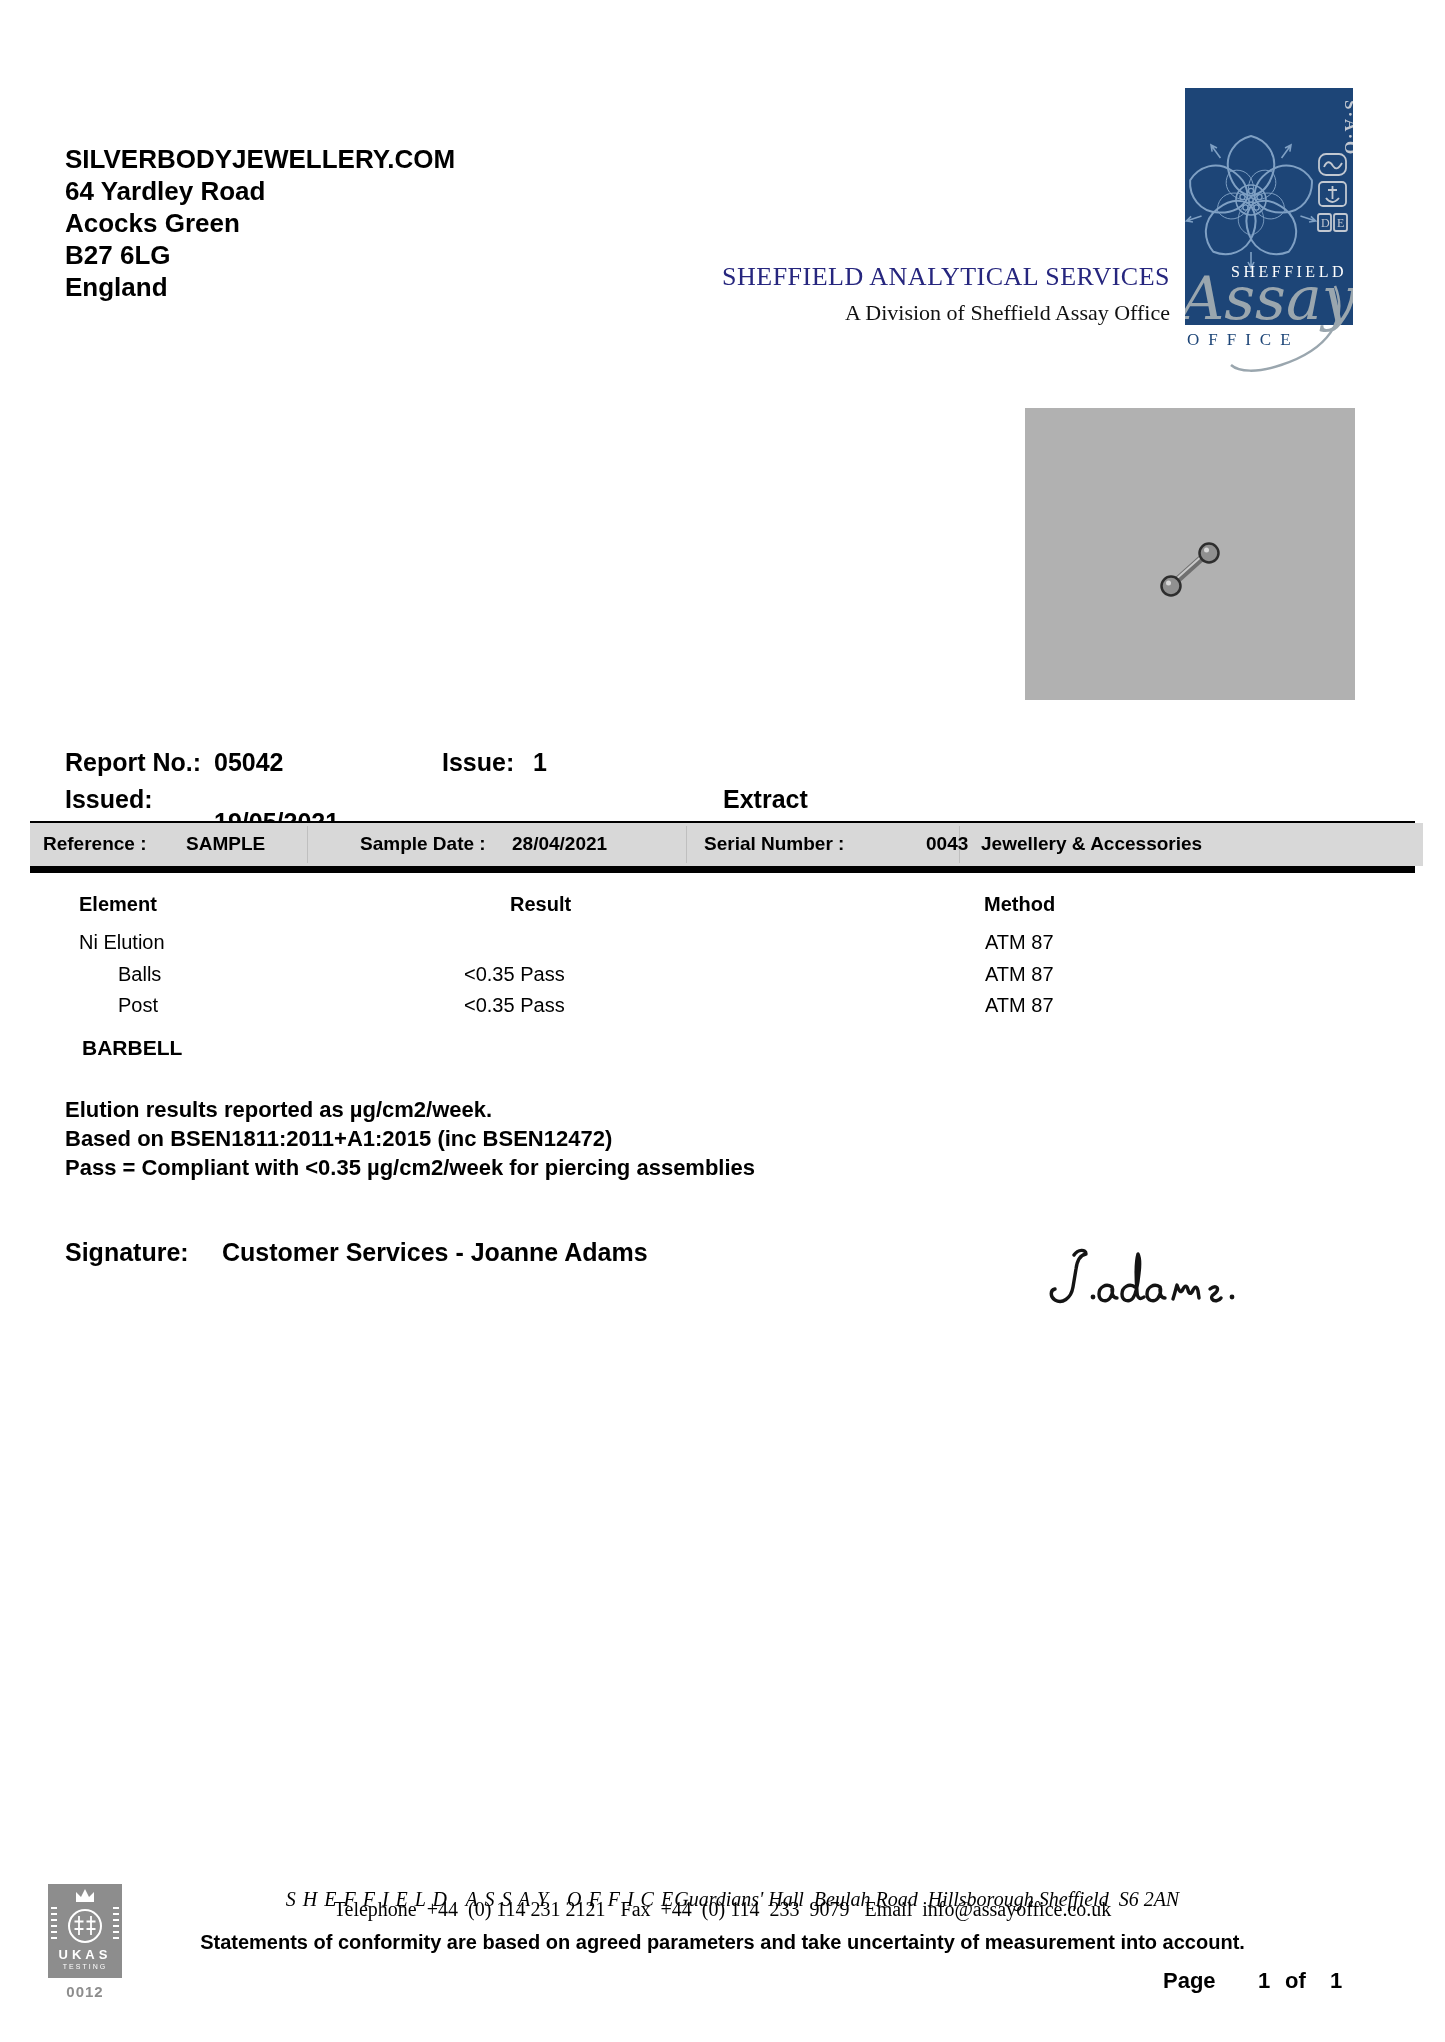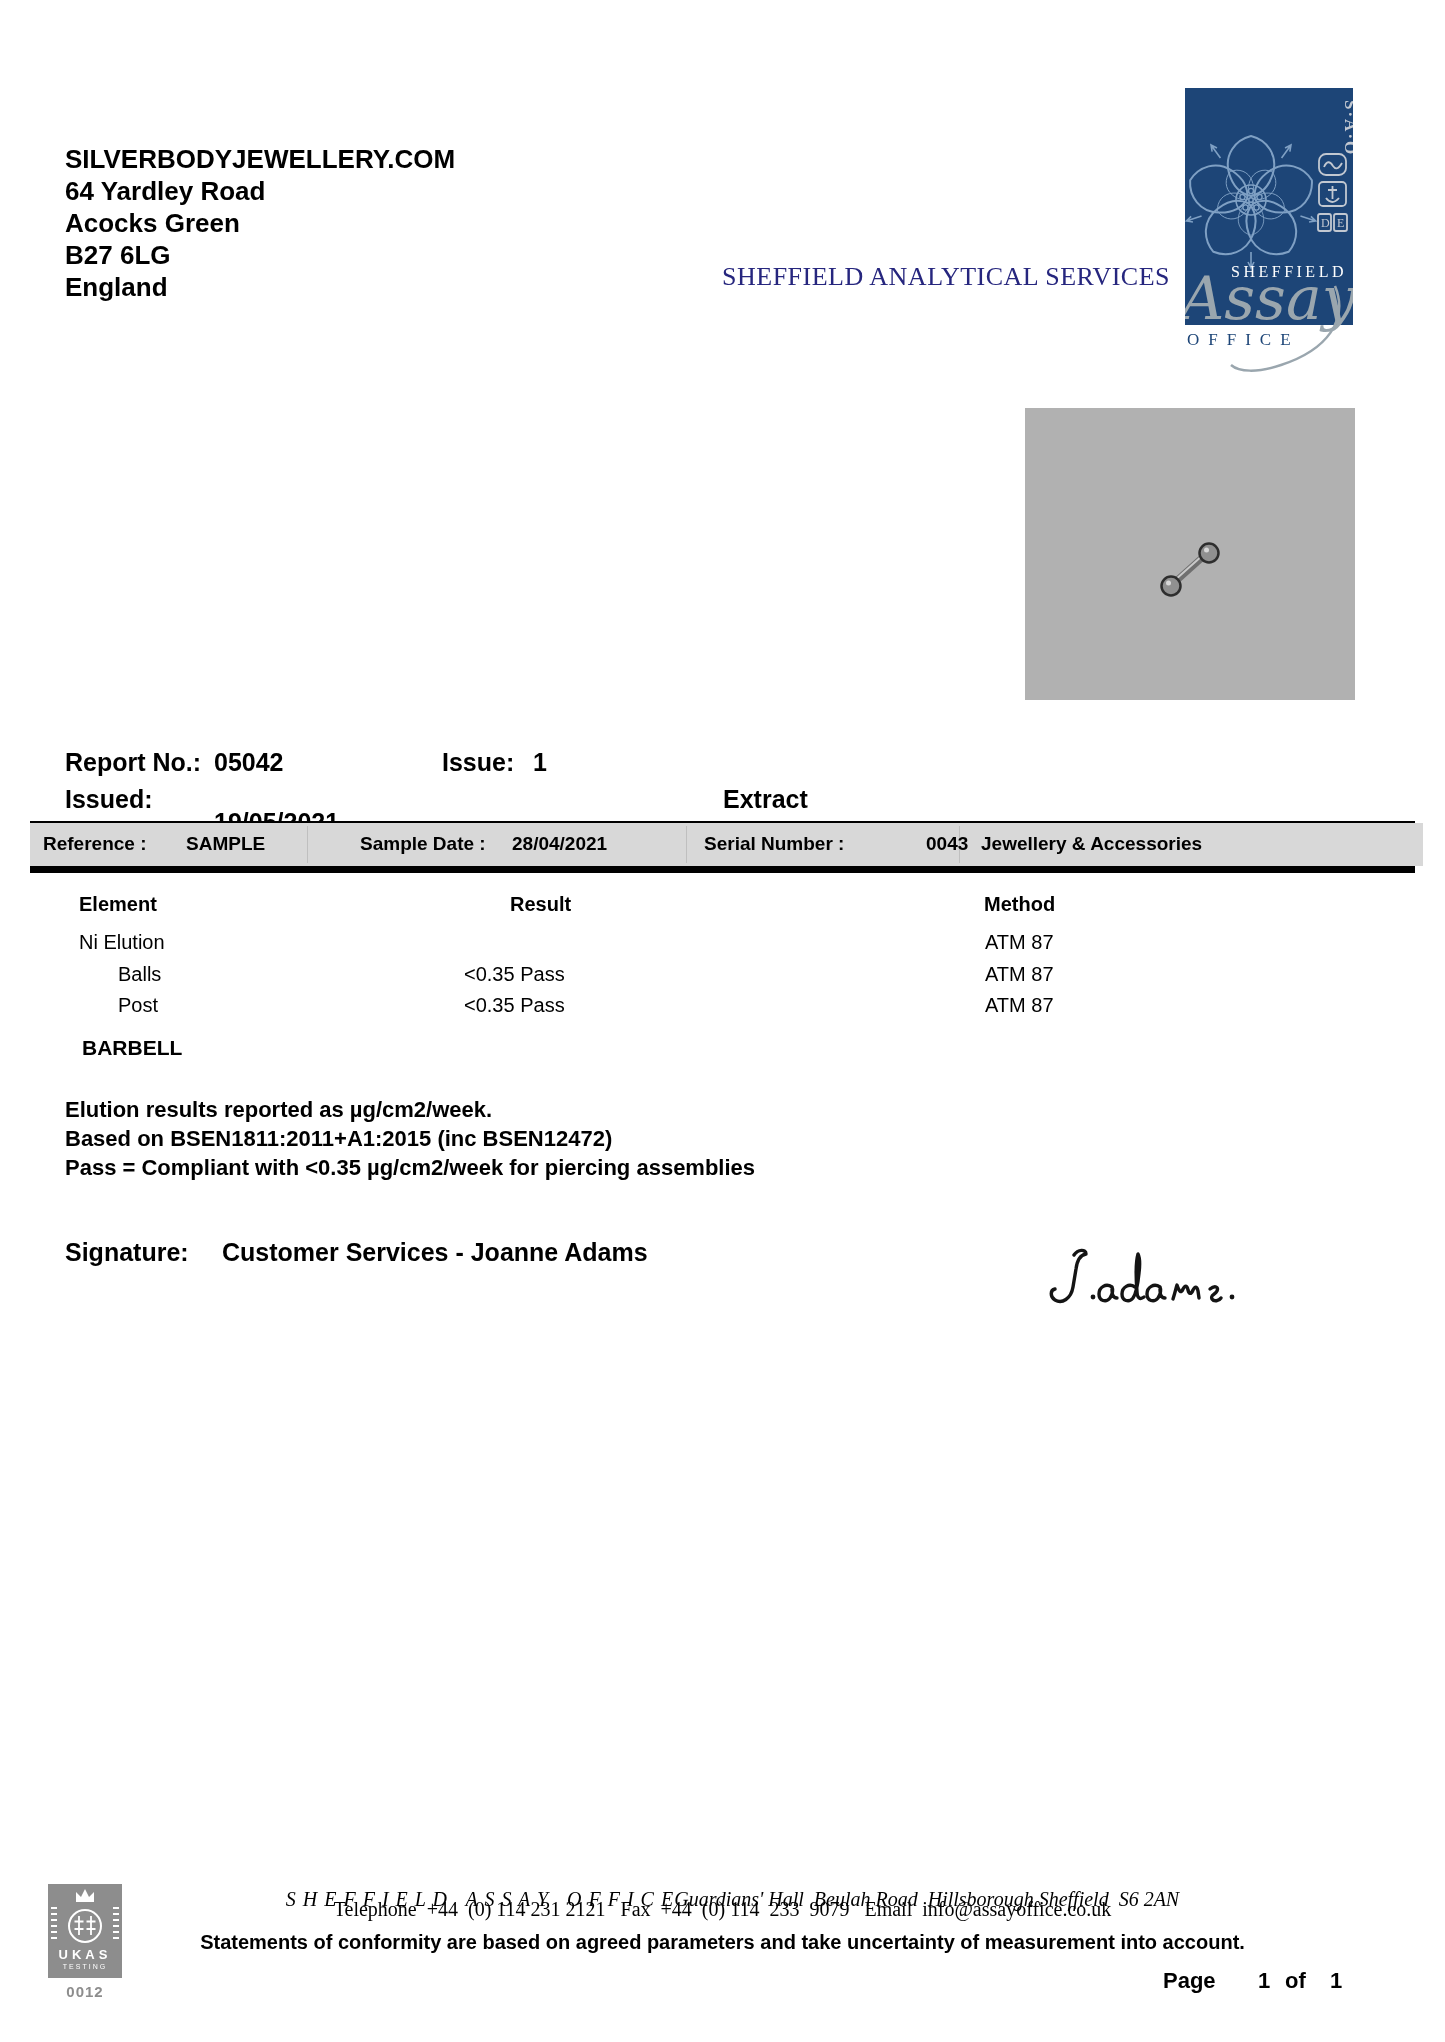--- a/index.html
+++ b/index.html
@@ -46,20 +46,21 @@
 
   <div id="sender" class="abs">
     <div>SILVERBODYJEWELLERY.COM</div>
     <div>64 Yardley Road</div>
     <div>Acocks Green</div>
     <div>B27 6LG</div>
     <div>England</div>
   </div>
 
   <div id="main-title" class="abs">SHEFFIELD ANALYTICAL SERVICES</div>
+  <div id="subtitle" class="abs">A Division of Sheffield Assay Office</div>
 
   <div id="logo" class="abs">
     <svg width="168" height="290" viewBox="0 0 168 290">
       <rect x="0" y="0" width="168" height="237" fill="#1d4577"></rect>
 
       <g transform="translate(66,112)" stroke="#7fa0c4" fill="none" stroke-width="2">
         <g stroke-width="1.6">
           <path d="M0,-52 L0,-68 M3,-62 L0,-68 L-3,-62" transform="rotate(36)"></path>
           <path d="M0,-52 L0,-68 M3,-62 L0,-68 L-3,-62" transform="rotate(108)"></path>
           <path d="M0,-52 L0,-68 M3,-62 L0,-68 L-3,-62" transform="rotate(180)"></path>

